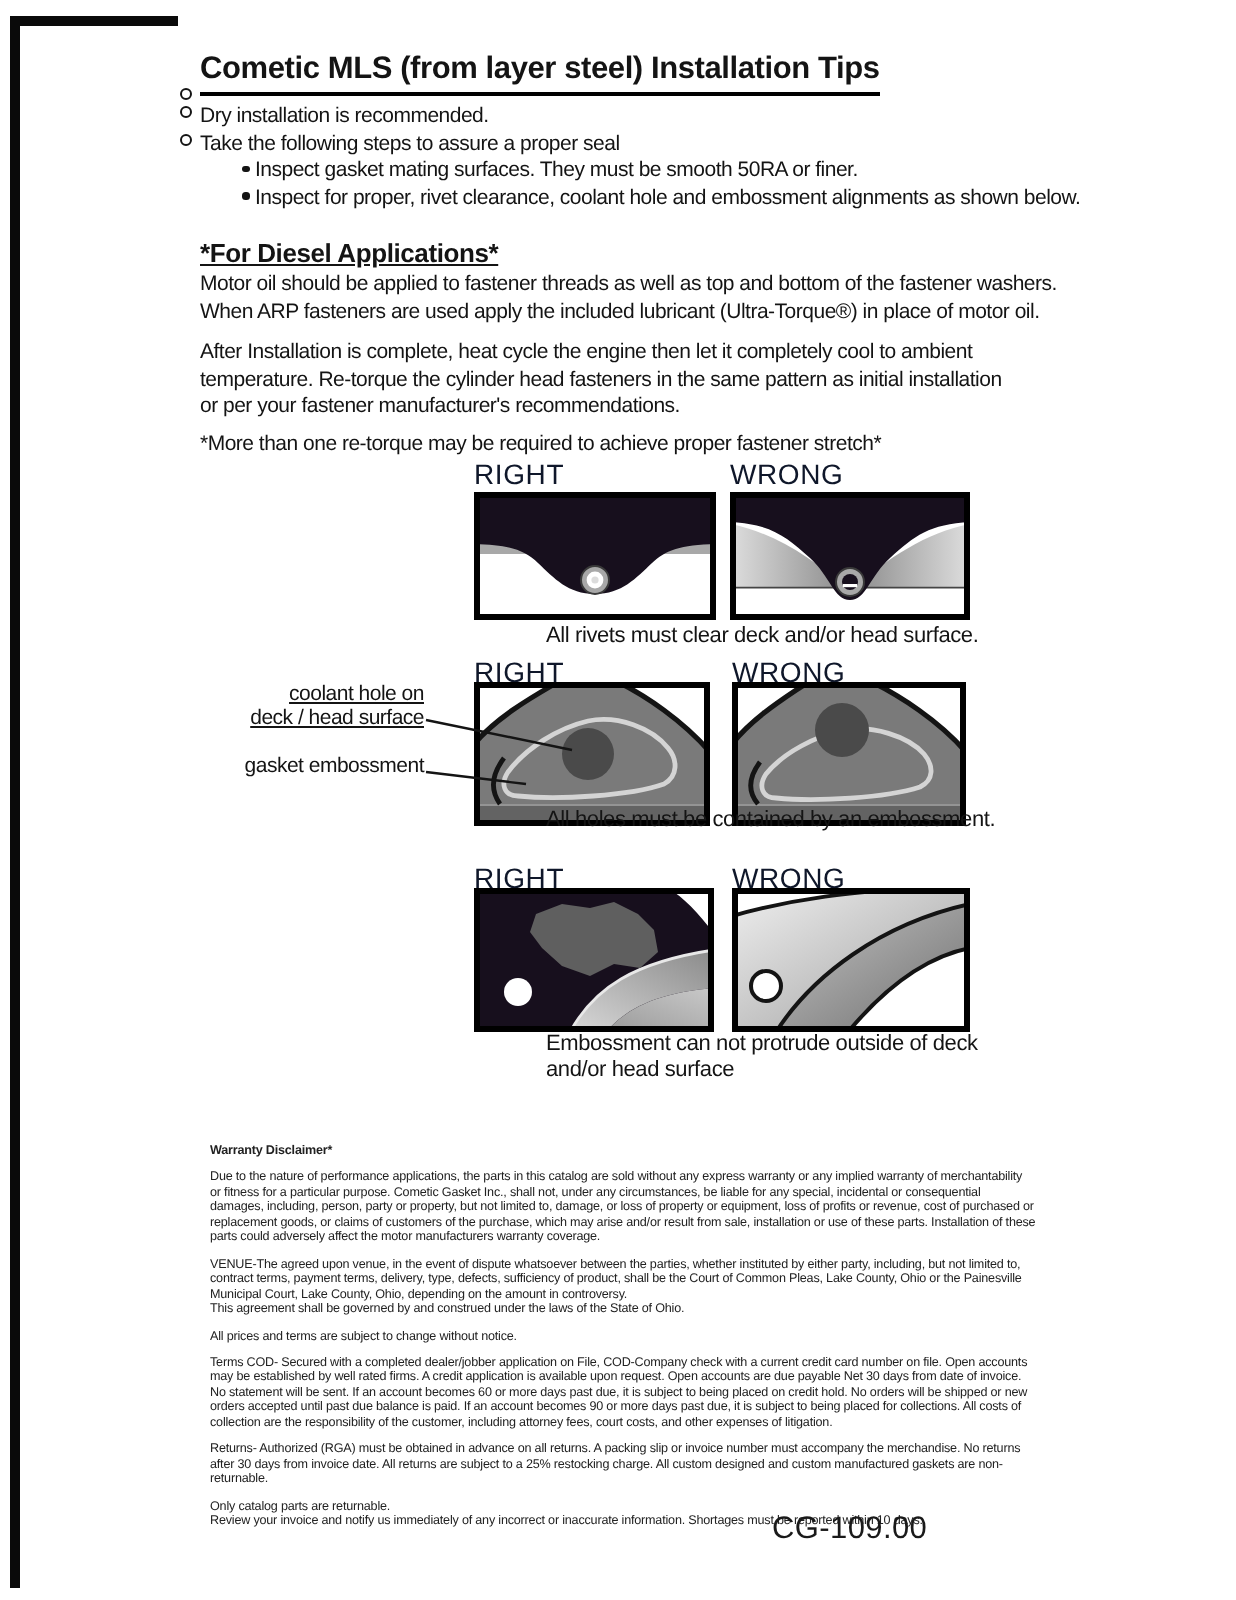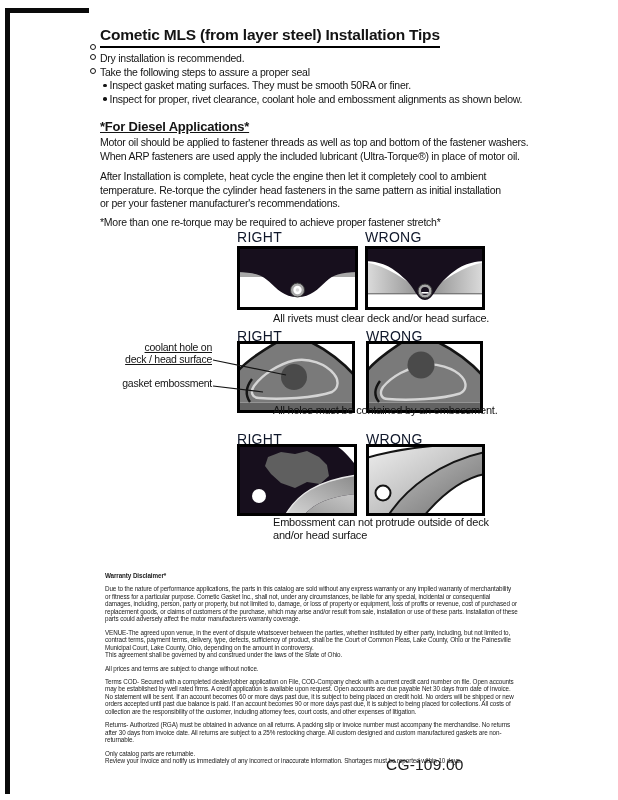--- a/index.html
+++ b/index.html
@@ -9,21 +9,21 @@
   
   .mark{background:#0a0a0a;}
   
   .title{left:100px;top:26px;font-size:15.5px;font-weight:bold;letter-spacing:-0.2px;
          border-bottom:2px solid #000;padding-bottom:2px;white-space:nowrap;}
   
   .tips{left:90px;top:46px;font-size:10.5px;line-height:13.6px;letter-spacing:-0.25px;white-space:nowrap;}
   .tip{display:flex;align-items:baseline;}
   .ring{width:4px;height:4px;border:1px solid #141414;border-radius:50%;display:inline-block;
         margin-right:4px;position:relative;top:-2px;flex:0 0 auto;}
-  .sub{margin-left:13px;}
+  .sub{margin-left:31px;}
   .dot{width:3.5px;height:3.5px;background:#141414;border-radius:50%;display:inline-block;
        margin-right:3px;position:relative;top:-2px;flex:0 0 auto;}
   
   .h2{left:100px;top:119px;font-size:13px;font-weight:bold;letter-spacing:-0.2px;text-decoration:underline;}
   .para{font-size:10.5px;line-height:13.6px;letter-spacing:-0.25px;white-space:pre-line;width:430px;}
   
   .fhead{font-size:14px;letter-spacing:0.3px;color:#0f172a;}
   .fcap{font-size:11px;letter-spacing:-0.2px;line-height:13px;white-space:pre-line;margin-left:36px;}
   .callout{font-size:10.5px;letter-spacing:-0.25px;line-height:11.8px;text-align:right;width:114px;}
   svg{display:block;}

